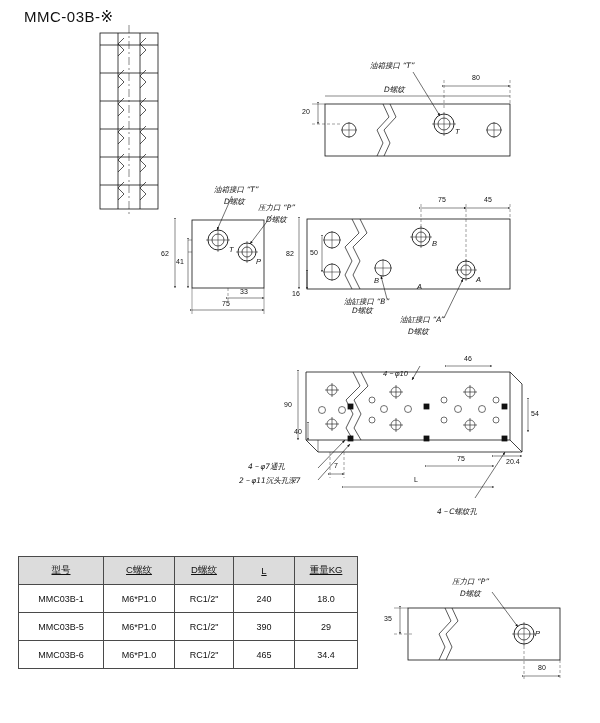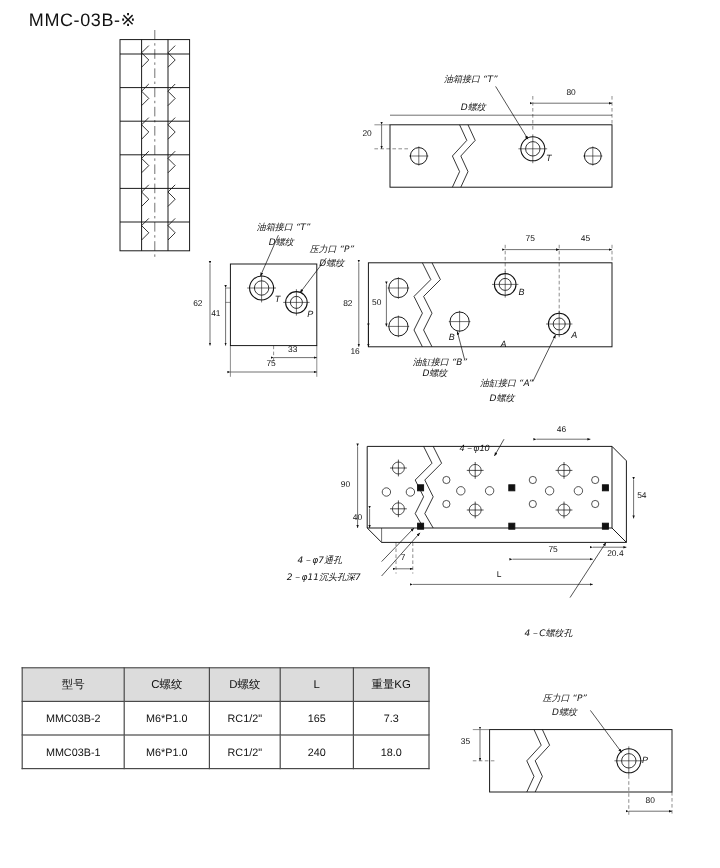--- a/index.html
+++ b/index.html
@@ -19,21 +19,21 @@
   .dim{position:absolute;font-size:7px;color:#111;white-space:nowrap;}
   
   .spec-table{
     position:absolute;left:18px;top:556px;border-collapse:collapse;
     font-size:9px;color:#111;
   }
   .spec-table th,.spec-table td{
     border:1px solid #4a4a4a;text-align:center;padding:0;
     height:27px;vertical-align:middle;
   }
-  .spec-table th{background:#dcdcdc;font-weight:normal;font-size:9.5px;}
+  .spec-table th{background:#dcdcdc;font-weight:normal;font-size:9.5px;text-decoration:underline;}
   .c0{width:84px;} .c1{width:70px;} .c2{width:58px;} .c3{width:60px;} .c4{width:62px;}
 </style>
 </head>
 <body>
 
 <div class="root">
 
   <div class="abs" id="page-title">MMC-03B-※</div>
 
   <svg class="draw" xmlns="http://www.w3.org/2000/svg">
@@ -272,21 +272,21 @@
   <div class="lbl cn" style="left:266px;top:216px;">D螺纹</div>
 
   <div class="lbl cn" style="left:344px;top:298px;">油缸接口 “B”</div>
   <div class="lbl cn" style="left:352px;top:307px;">D螺纹</div>
   <div class="lbl cn" style="left:400px;top:316px;">油缸接口 “A”</div>
   <div class="lbl cn" style="left:408px;top:328px;">D螺纹</div>
 
   <div class="lbl" style="left:383px;top:370px;">4－φ10</div>
   <div class="lbl cn" style="left:248px;top:463px;">4－φ7通孔</div>
   <div class="lbl cn" style="left:239px;top:477px;">2－φ11沉头孔深7</div>
-  <div class="lbl cn" style="left:437px;top:524px;">4－C螺纹孔</div>
+  <div class="lbl cn" style="left:437px;top:508px;">4－C螺纹孔</div>
 
   <div class="lbl cn" style="left:452px;top:578px;">压力口 “P”</div>
   <div class="lbl cn" style="left:460px;top:590px;">D螺纹</div>
 
   <div class="lbl" style="left:455px;top:128px;">T</div>
   <div class="lbl" style="left:229px;top:246px;">T</div>
   <div class="lbl" style="left:256px;top:258px;">P</div>
   <div class="lbl" style="left:432px;top:240px;">B</div>
   <div class="lbl" style="left:374px;top:277px;">B</div>
   <div class="lbl" style="left:476px;top:276px;">A</div>
@@ -324,29 +324,36 @@
       <tr>
         <th class="c0">型号</th>
         <th class="c1">C螺纹</th>
         <th class="c2">D螺纹</th>
         <th class="c3">L</th>
         <th class="c4">重量KG</th>
       </tr>
     </thead>
     <tbody>
       <tr>
-        <td>MMC03B-2</td>
-        <td>M6*P1.0</td>
-        <td>RC1/2"</td>
-        <td>165</td>
-        <td>7.3</td>
-      </tr>
-      <tr>
         <td>MMC03B-1</td>
         <td>M6*P1.0</td>
         <td>RC1/2"</td>
         <td>240</td>
         <td>18.0</td>
       </tr>
+      <tr>
+        <td>MMC03B-5</td>
+        <td>M6*P1.0</td>
+        <td>RC1/2"</td>
+        <td>390</td>
+        <td>29</td>
+      </tr>
+      <tr>
+        <td>MMC03B-6</td>
+        <td>M6*P1.0</td>
+        <td>RC1/2"</td>
+        <td>465</td>
+        <td>34.4</td>
+      </tr>
     </tbody>
   </table>
 
 </div>
 
 </body></html>

